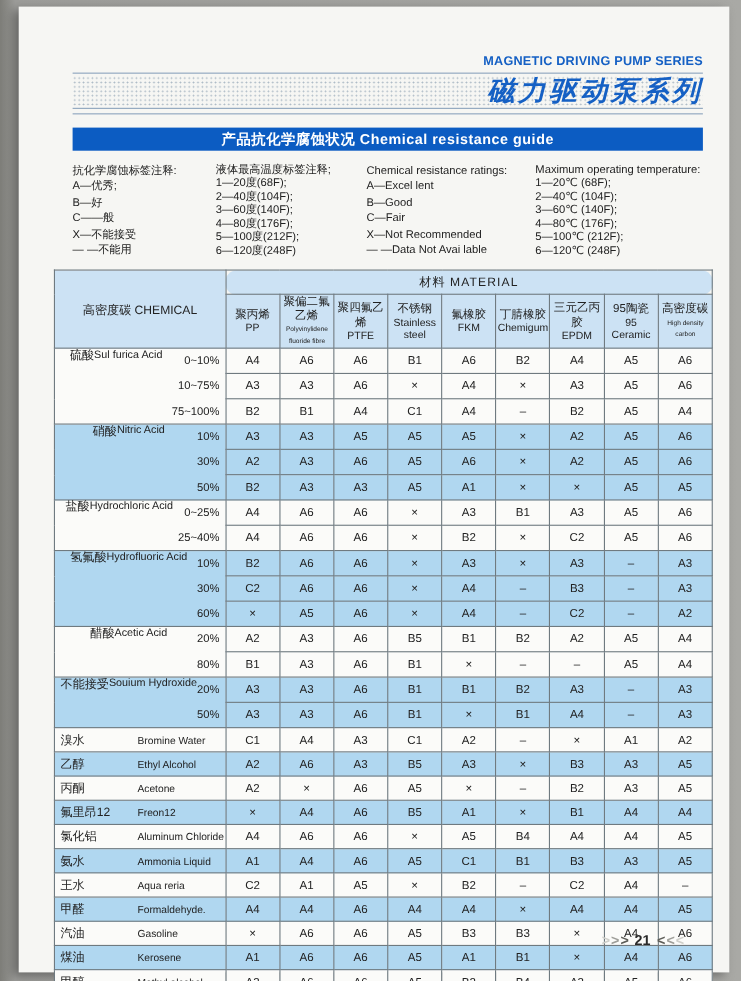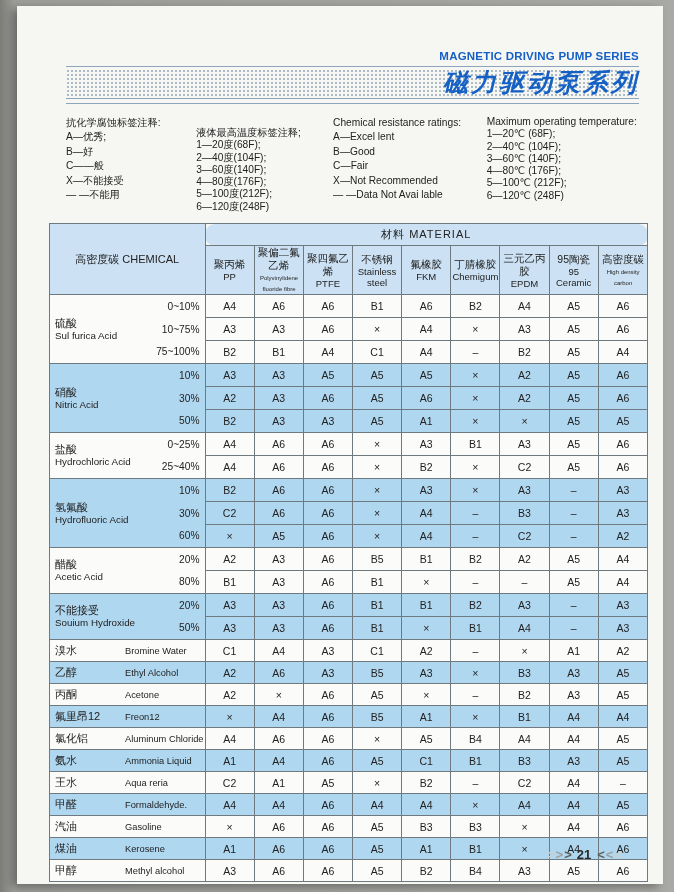--- a/index.html
+++ b/index.html
@@ -42,21 +42,21 @@
   .banner{
     margin:12px 24px 0 49px;height:21px;line-height:21px;
     background:var(--banner-blue);color:#fff;text-align:center;
     font-size:13px;font-weight:bold;letter-spacing:.5px;
   }
   
   .legend{display:flex;margin:12px 10px 0 49px;color:#222;}
   .legend .col{font-size:10.2px;line-height:12.3px;}
   .legend .col.sparse{line-height:14.4px;}
   .legend .col:nth-child(1){width:133px;}
-  .legend .col:nth-child(2){width:140px;margin-top:11px;}
+  .legend .col:nth-child(2){width:140px;}
   .legend .col:nth-child(3){width:157px;}
   .legend .col:nth-child(4){width:170px;}
   
   table{
     border-collapse:collapse;table-layout:fixed;
     margin:10px 15px 0 32px;width:599px;
     font-size:10.5px;color:#222;
     border:1.5px solid #4a4a4a;
   }
   th,td{border:1px solid var(--line);padding:0;vertical-align:middle;}
@@ -67,21 +67,21 @@
   .mat-h{font-size:11px;letter-spacing:1px;border-radius:10px;}
   .mat-sub .cn{font-size:10.5px;line-height:13px;}
   .mat-sub .en{font-size:9.5px;line-height:11px;}
   .mat-sub .en.small{font-size:6.3px;transform:scale(.95);}
   tbody tr{height:22px;}
   tbody tr.w td{background:#fbfbf9;}
   tbody tr.b td{background:var(--row-blue);}
   td.val{text-align:center;font-size:10.5px;}
   td.chem{text-align:left;}
   .gwrap{display:flex;align-items:stretch;}
-  .gname{flex:1;display:flex;flex-direction:column;justify-content:center;padding-left:5px;}
+  .gname{flex:1;display:flex;flex-direction:row;justify-content:center;padding-left:5px;}
   .gname .cn{font-size:11px;line-height:13px;}
   .gname .en{font-size:9.8px;line-height:12px;}
   .gconcs{display:flex;flex-direction:column;justify-content:space-around;text-align:right;padding-right:5px;font-size:10.2px;}
   .srow{display:flex;align-items:center;height:100%;padding-left:5px;}
   .srow .cn{width:70px;font-size:11px;}
   .srow .en{font-size:9.3px;color:#1d1d1d;}
   
   .pagenum{
     position:absolute;right:42px;bottom:22px;
     font-size:13px;font-weight:bold;color:#2a2a2a;
@@ -98,20 +98,21 @@
   <div class="hdr">
     <div class="series-en">MAGNETIC DRIVING PUMP SERIES</div>
     <div class="rule"></div>
     <div class="dots">
       <div class="series-cn">磁力驱动泵系列</div>
     </div>
     <div class="rule2"></div>
     <div class="rule3"></div>
   </div>
 
+  <div class="banner">产品抗化学腐蚀状况 Chemical resistance guide</div>
 
   <div class="legend" id="legend">
       <div class="col sparse">
         <div>抗化学腐蚀标签注释:</div>
         <div>A—优秀;</div>
         <div>B—好</div>
         <div>C——般</div>
         <div>X—不能接受</div>
         <div>— —不能用</div>
       </div>

